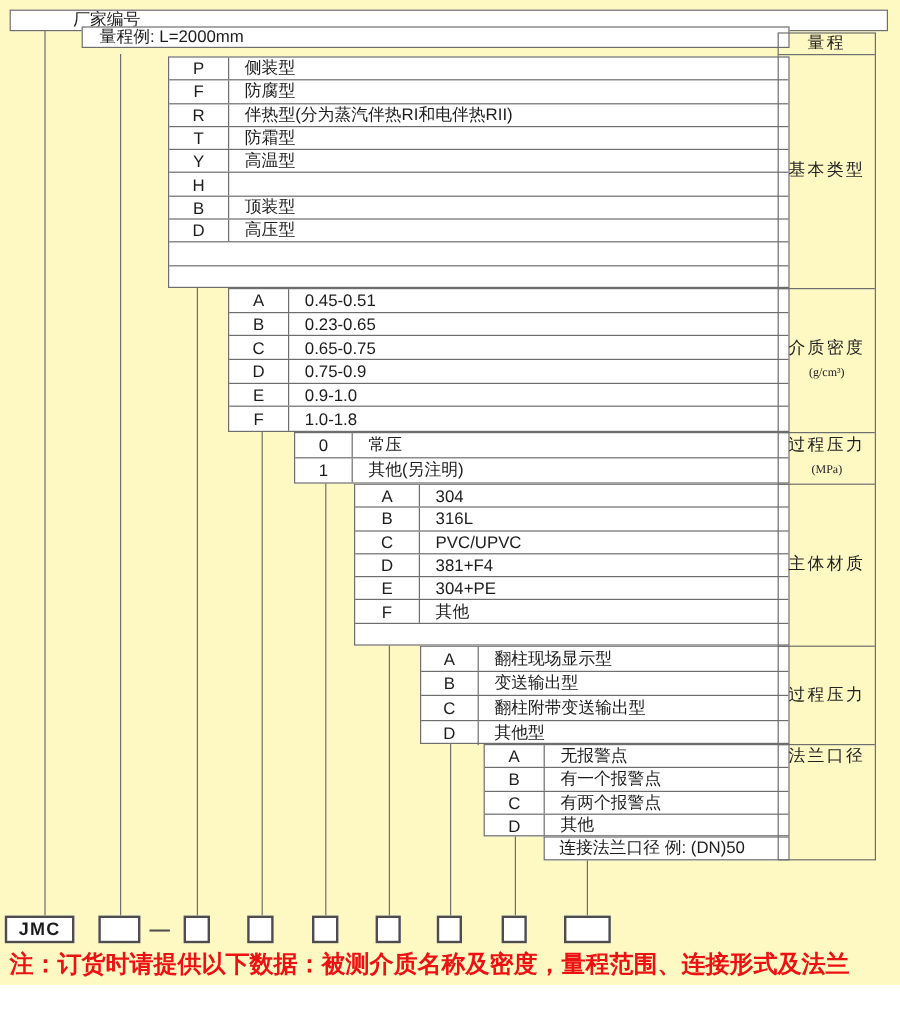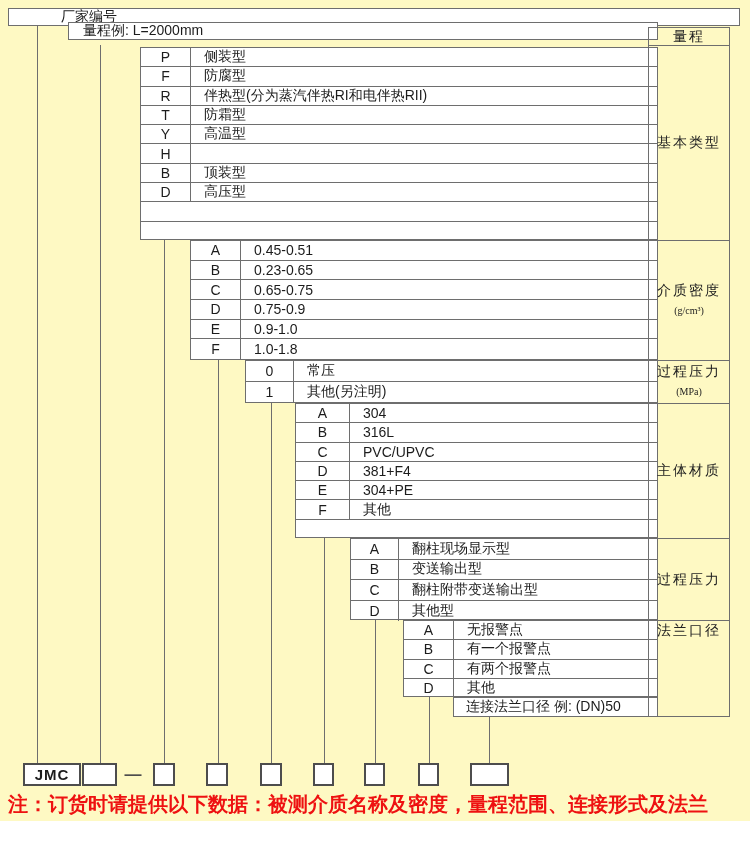--- a/index.html
+++ b/index.html
@@ -221,21 +221,21 @@
   <div class="vline" style="left:37px;top:25px;height:738px;"></div>
   <div class="vline" style="left:100px;top:45px;height:718px;"></div>
   <div class="vline" style="left:164px;top:240px;height:523px;"></div>
   <div class="vline" style="left:218px;top:360px;height:403px;"></div>
   <div class="vline" style="left:271px;top:403px;height:360px;"></div>
   <div class="vline" style="left:324px;top:538px;height:225px;"></div>
   <div class="vline" style="left:375px;top:620px;height:143px;"></div>
   <div class="vline" style="left:429px;top:697px;height:66px;"></div>
   <div class="vline" style="left:489px;top:717px;height:46px;"></div>
 
-  <div class="mbox jmcbox" style="left:23px;width:58px;">
+  <div class="mbox jmcbox" style="left:4px;width:58px;">
     <span>JMC</span>
   </div>
   <div class="mbox" style="left:82px;width:35px;"></div>
   <div class="mdash" style="left:120px;width:26px;">—</div>
   <div class="mbox" style="left:153px;width:22px;"></div>
   <div class="mbox" style="left:206px;width:22px;"></div>
   <div class="mbox" style="left:260px;width:22px;"></div>
   <div class="mbox" style="left:313px;width:21px;"></div>
   <div class="mbox" style="left:364px;width:21px;"></div>
   <div class="mbox" style="left:418px;width:21px;"></div>

